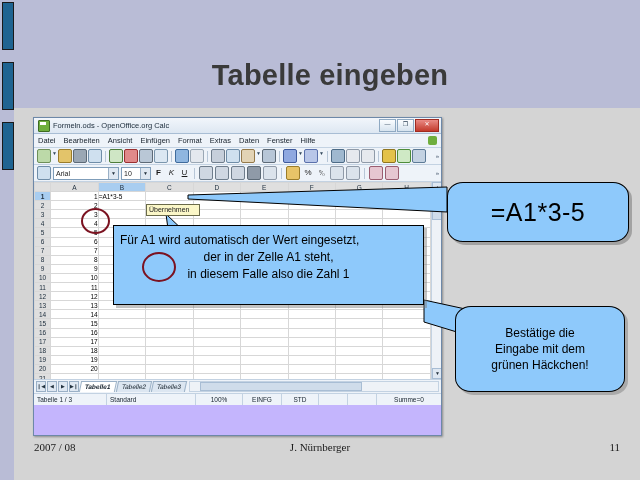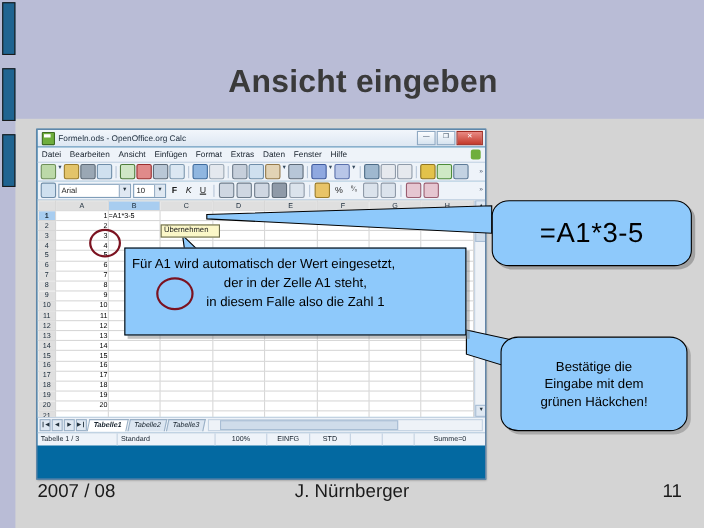--- a/index.html
+++ b/index.html
@@ -19,30 +19,30 @@
   .bar2{top:62px;height:46px;}
   .bar3{top:122px;height:46px;}
 
   #slide-title{
     position:absolute;left:60px;top:54px;width:540px;height:42px;
     text-align:center;color:#3a3a3a;font-size:29px;font-weight:bold;
     letter-spacing:.2px;line-height:42px;white-space:nowrap;
   }
 
   
-  .footer{position:absolute;top:438px;height:18px;font-family:Liberation Sans, sans-serif;
-          font-size:17px;color:#1a1a1a;line-height:18px;}
+  .footer{position:absolute;top:438px;height:18px;font-family:Liberation Serif, serif;
+          font-size:11px;color:#1a1a1a;line-height:18px;}
   #f-left{left:34px;}
   #f-center{left:0;width:640px;text-align:center;}
   #f-right{left:560px;width:60px;text-align:right;}
 
   
   #calc{
     position:absolute;left:33px;top:117px;width:407px;height:317px;
-    background:#0369a1;border:1px solid #6d88a8;
+    background:#c4b5fd;border:1px solid #6d88a8;
     box-shadow:1px 1px 2px rgba(0,0,0,.35);
     font-size:7px;color:#1b1b1b;overflow:hidden;
   }
   .titlebar{
     height:15px;background:linear-gradient(#f2f6fb,#dde7f2);
     border-bottom:1px solid #a8bdd4;display:flex;align-items:center;padding:0 2px;
   }
   .tb-ico{width:10px;height:10px;margin:0 3px 0 2px;background:#6fae3d;
           border:1px solid #3d6b22;border-radius:1px;position:relative;}
   .tb-ico:after{content:"";position:absolute;left:1px;top:1px;width:6px;height:3px;background:#fff;}
@@ -144,21 +144,21 @@
 <body>
 
 <div id="slide">
 
   <div class="hdr-band"></div>
   <div class="left-strip"></div>
   <div class="bar bar1"></div>
   <div class="bar bar2"></div>
   <div class="bar bar3"></div>
 
-  <div id="slide-title">Ansicht eingeben</div>
+  <div id="slide-title">Tabelle eingeben</div>
 
   <div id="calc">
 
     <div class="titlebar">
       <div class="tb-ico"></div>
       <div id="win-title">Formeln.ods - OpenOffice.org Calc</div>
       <div class="wbtns">
         <div class="wbtn">—</div>
         <div class="wbtn">❐</div>
         <div class="wbtn close">✕</div>

